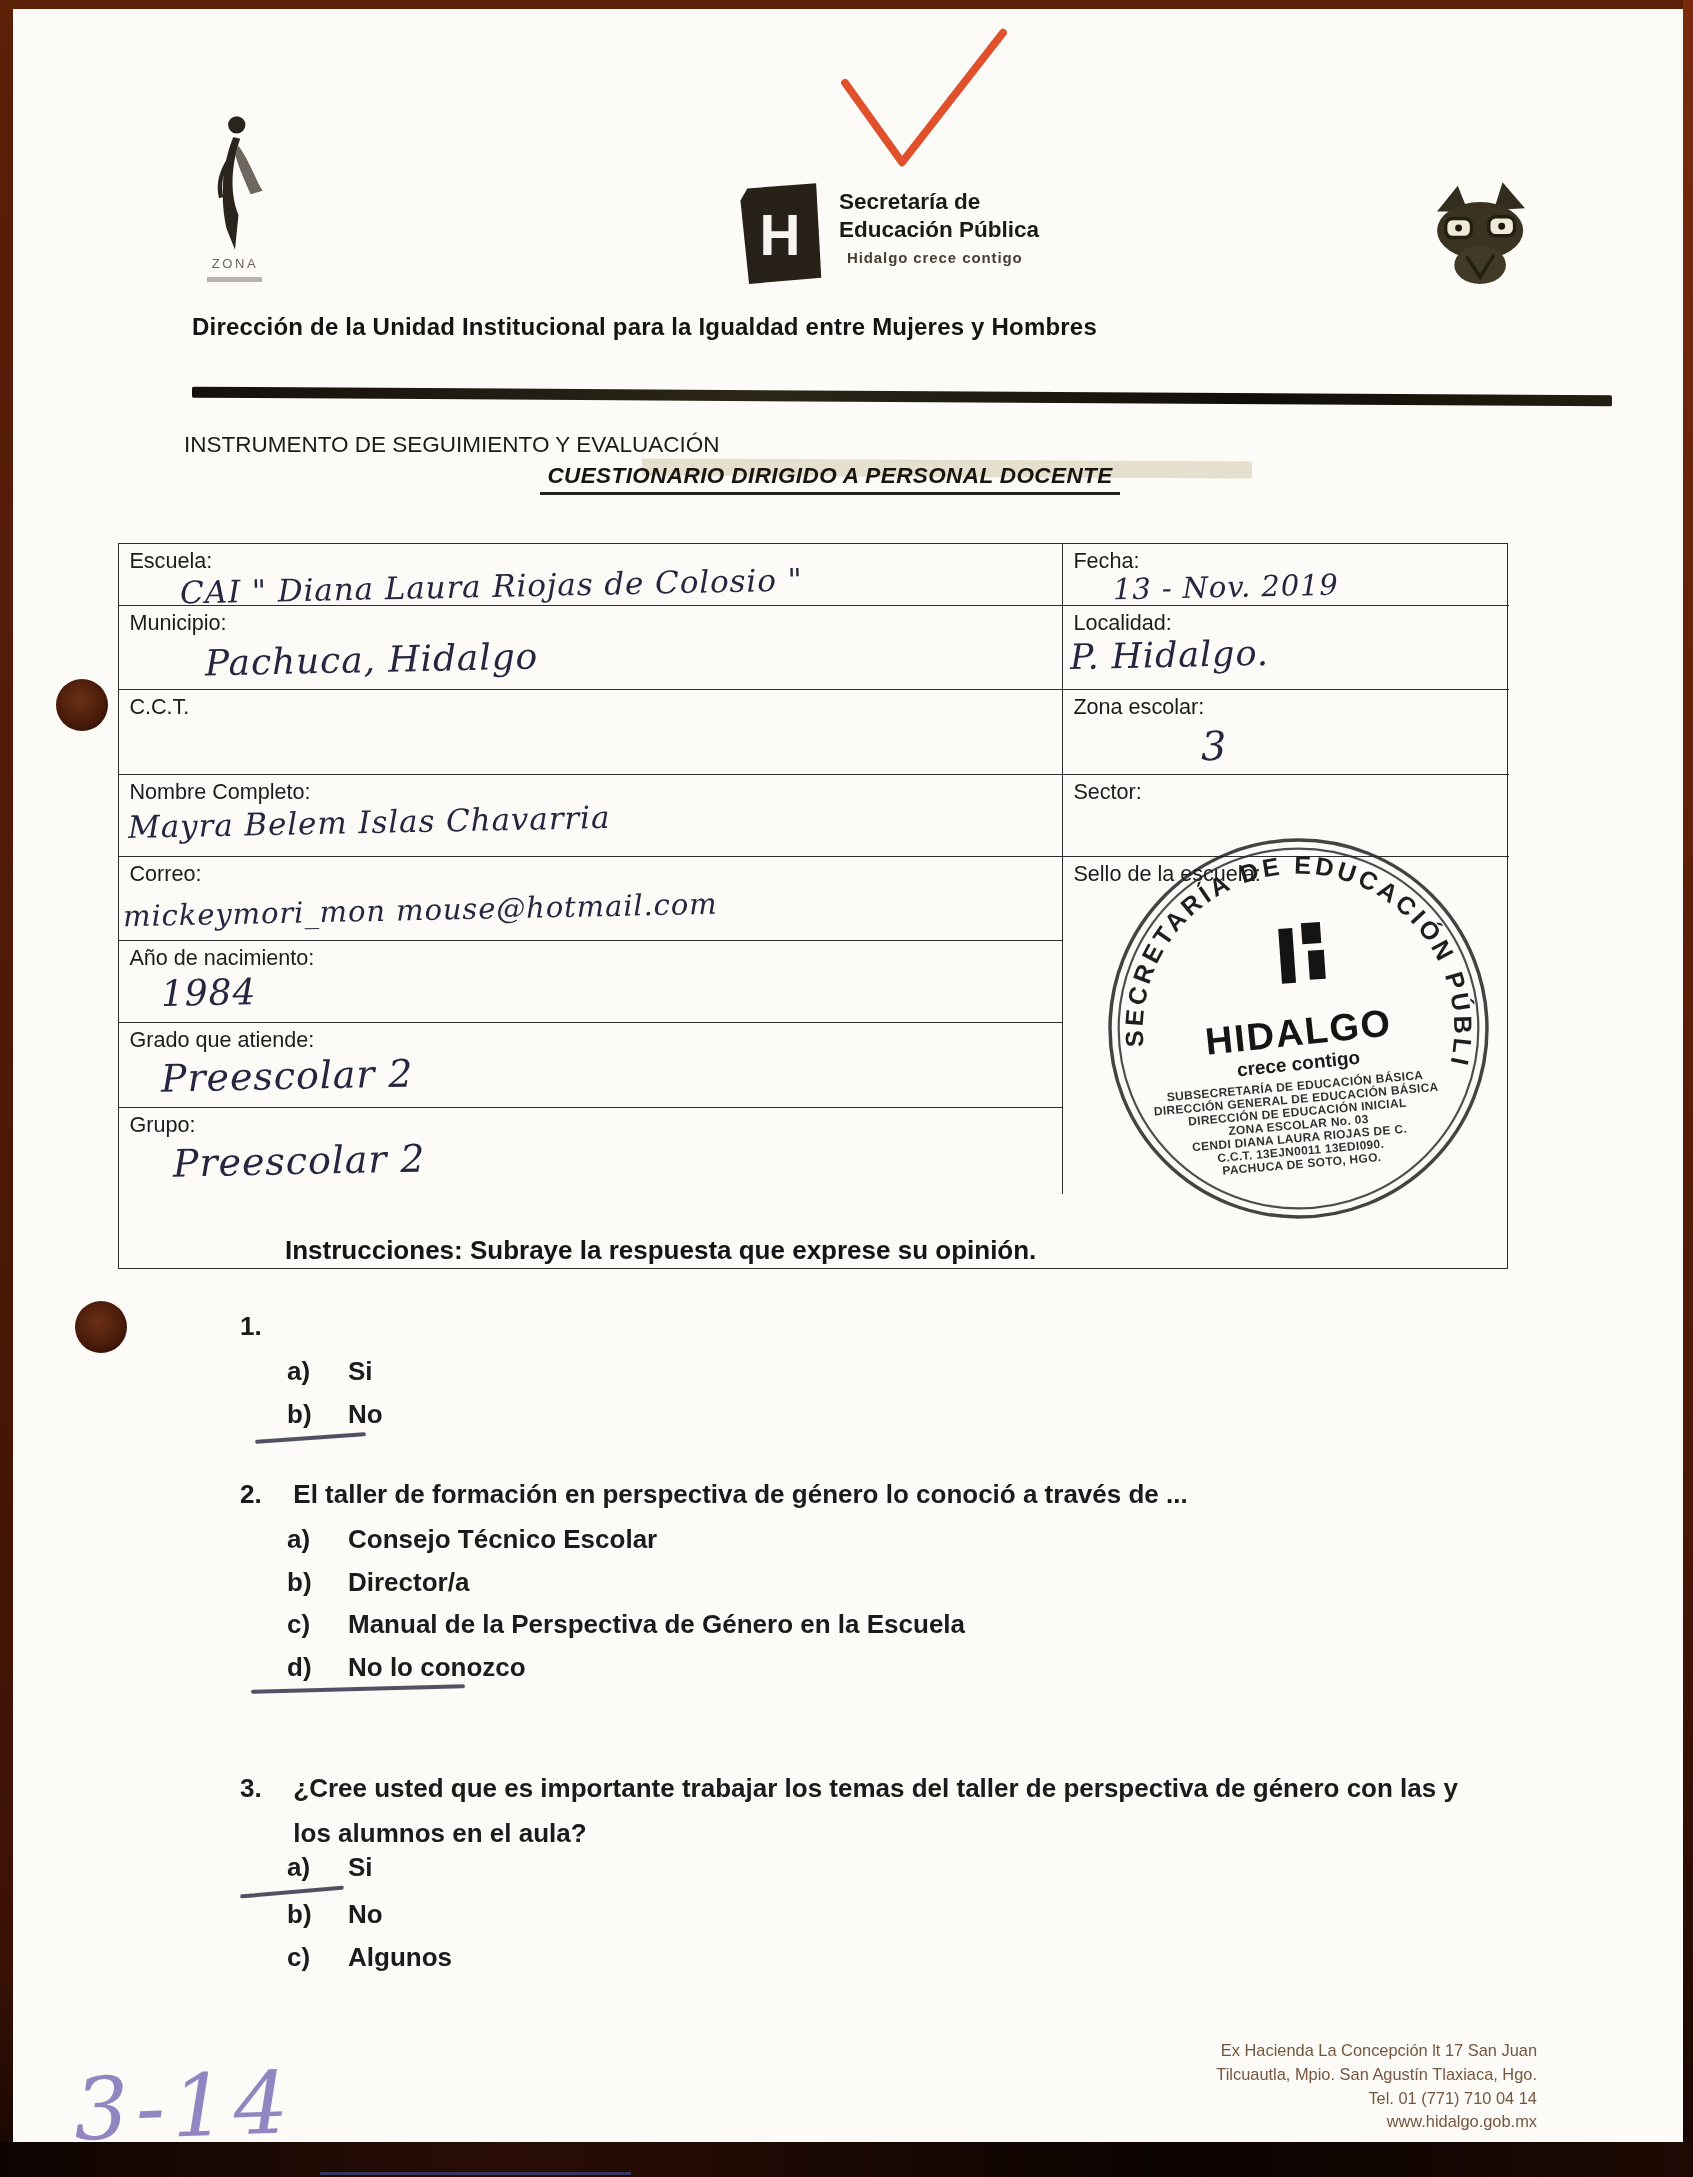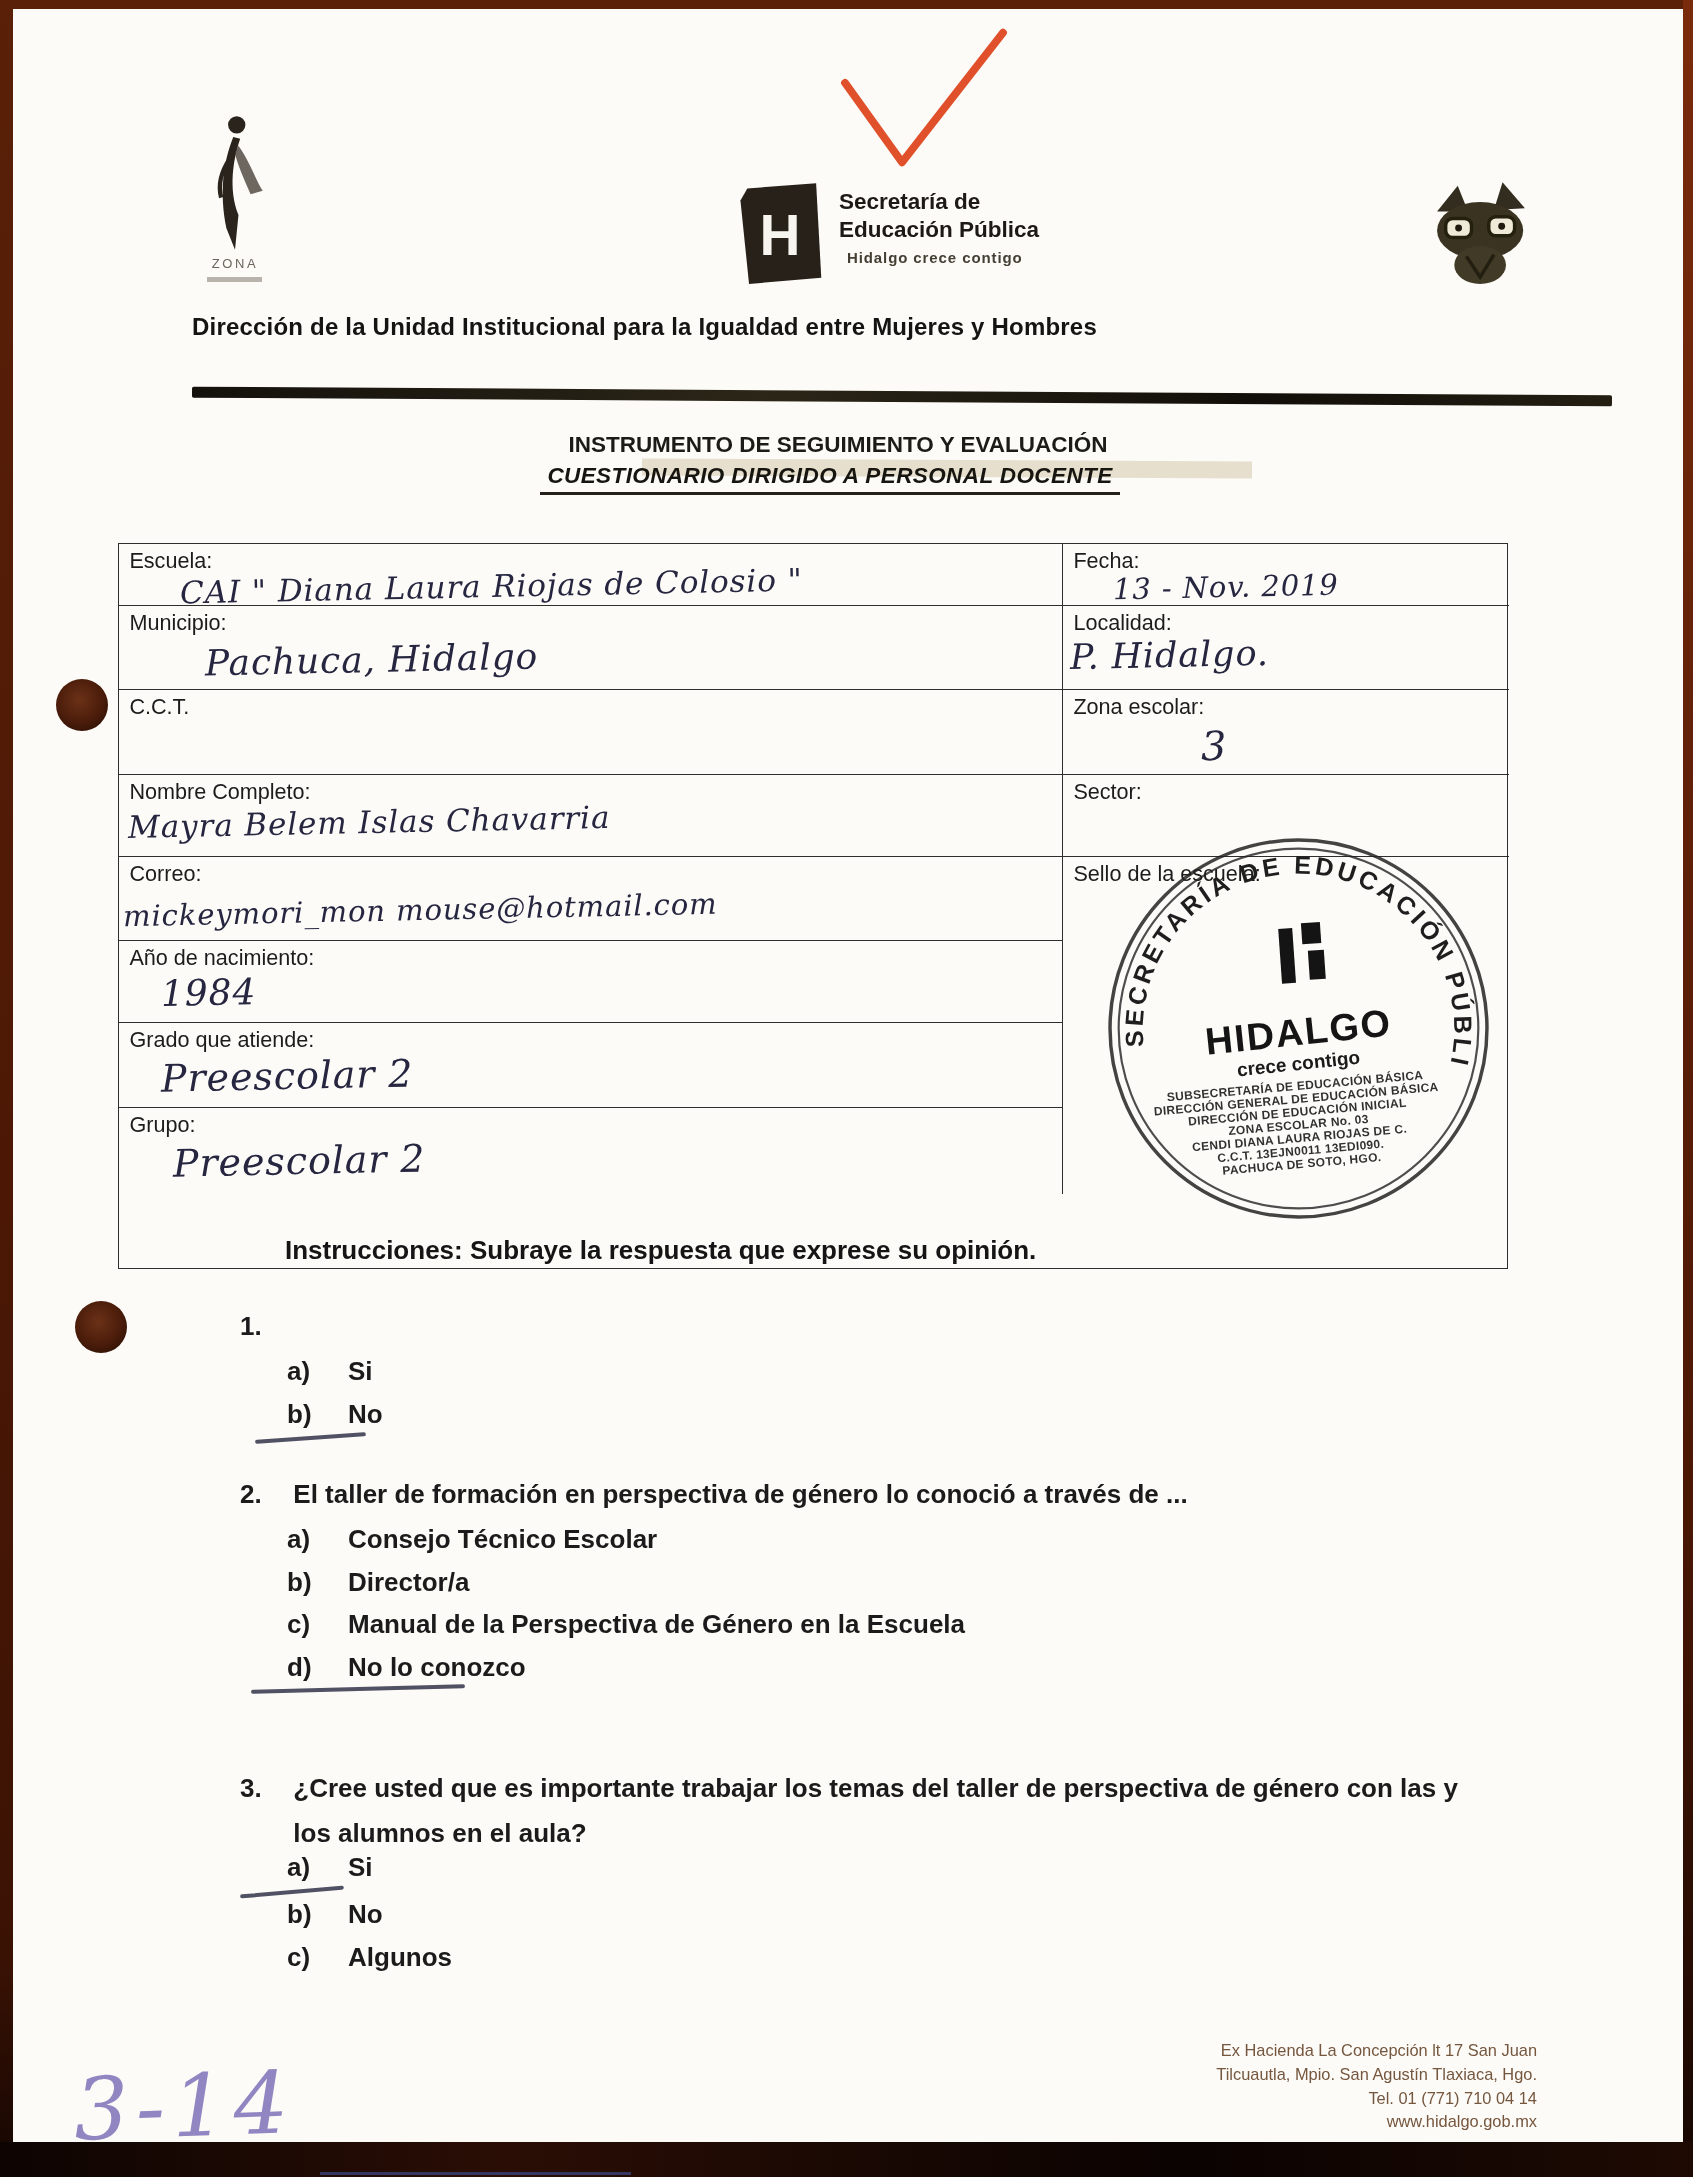--- a/index.html
+++ b/index.html
@@ -11,21 +11,21 @@
         background:linear-gradient(180deg,#7a2b0b,#4a1705 70%,#160702);}
   .edge-bottom{position:absolute;left:0;bottom:0;width:100%;height:35px;
         background:linear-gradient(90deg,#0d0402,#2a0e05 30%,#0a0301 70%,#1e0a03);}
   .blue-line{position:absolute;left:320px;top:2172px;width:311px;height:2.6px;background:#3a4a8a;opacity:.7;}
   .abs{position:absolute;}
   
   .hline1{left:192px;top:313px;font-size:24px;font-weight:700;color:#161412;letter-spacing:0.2px;}
   .hline2{left:192px;top:346px;font-size:28.5px;font-weight:700;color:#1b1915;letter-spacing:0.2px;}
   .rule{left:192px;top:391px;width:1420px;height:11.2px;transform:rotate(.35deg);
         background:linear-gradient(90deg,#14110c,#2c2618 40%,#110e09 75%,#241e12);border-radius:1.7px;}
-  .title1{left:198px;top:432px;width:1280px;text-align:center;font-size:22.5px;font-weight:700;color:#1c1b18;}
+  .title1{left:184px;top:432px;width:1280px;font-size:22.5px;font-weight:400;color:#1c1b18;}
   .smudge{left:642px;top:460px;width:610px;height:17.3px;background:#cfc3a3;opacity:.5;transform:rotate(.3deg);}
   .title2{left:190px;top:463px;width:1280px;text-align:center;font-size:22.5px;font-weight:700;font-style:italic;color:#17150f;}
   .title2 span{border-bottom:3.5px solid #23211a;padding:0 7px 3.5px;letter-spacing:0.4px;text-align:center;}
   
   .form-table{left:118px;top:543px;width:1390px;height:726px;display:grid;
         grid-template-columns:943px 447px;grid-template-rows:62px 84px 85px 82px 84px 82px 85px 86px;
         border:1.7px solid #2d2d2d;box-sizing:border-box;background:transparent;}
   .cell{position:relative;box-sizing:border-box;border-bottom:1.7px solid #2d2d2d;padding:4.3px 10.4px;}
   .cell.rcol{border-left:1.7px solid #2d2d2d;}
   .cell.nobot{border-bottom:none;}

